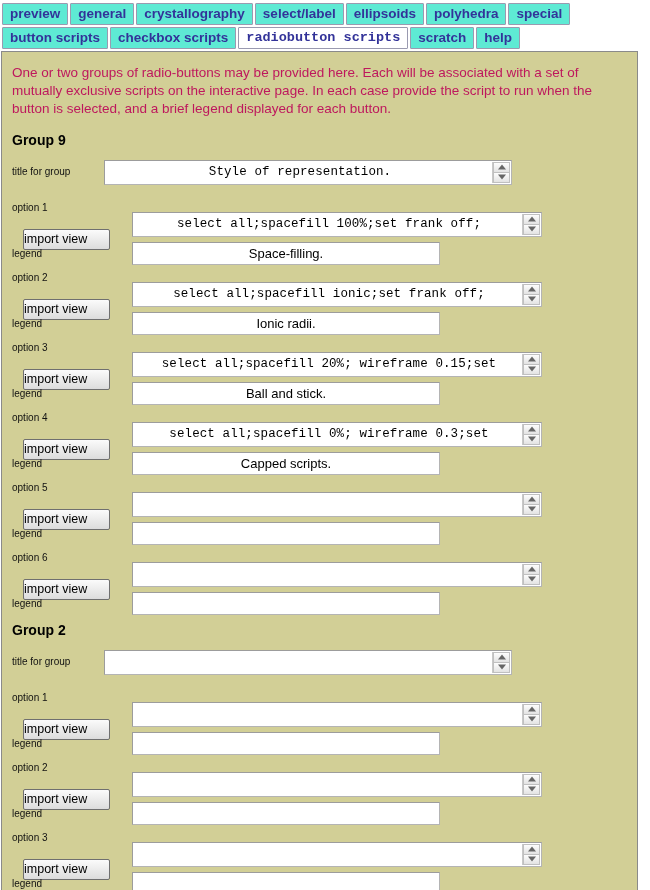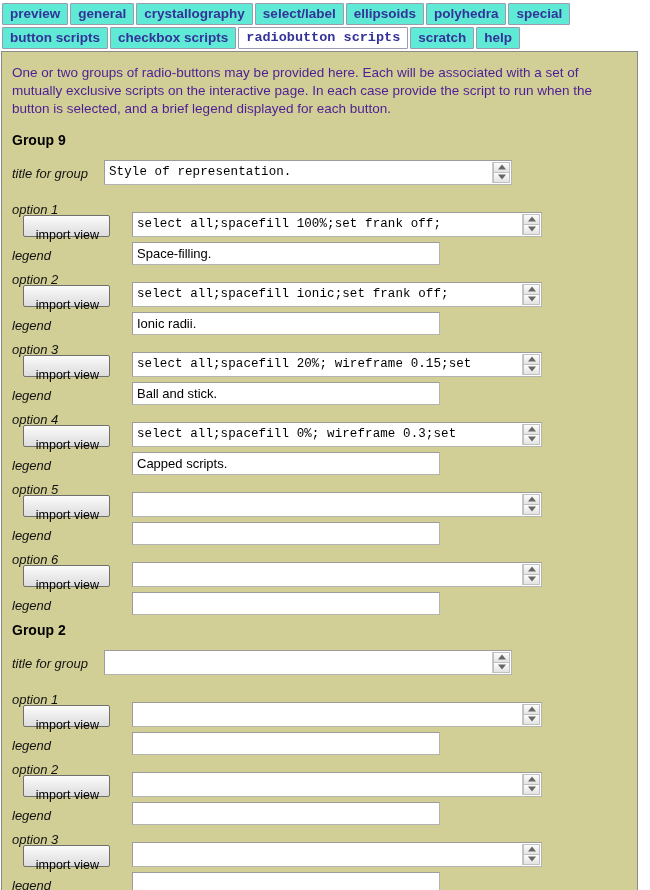--- a/index.html
+++ b/index.html
@@ -55,21 +55,21 @@
     border-bottom: none;
     background: #d2cf96;
     padding: 12px 10px 0 10px;
     height: 843px;
     overflow: hidden;
   }
 
   .intro {
     font-size: 13.5px;
     line-height: 18px;
-    color: #4c1d95;
+    color: #be185d;
     margin: 0 0 14px 0;
     max-width: 616px;
   }
 
   .grouphead {
     font-size: 14px;
     font-weight: bold;
     color: #000000;
     margin: 0 0 12px 0;
   }
@@ -79,62 +79,62 @@
     position: relative;
     height: 30px;
   }
   .row.opt {
     height: 40px;
   }
 
   .lbl {
     position: absolute;
     left: 0;
-    font-size: 13px;
+    font-size: 10px;
     color: #111111;
     white-space: nowrap;
-    font-style: italic;
   }
 
   
   .row.titlerow .lbl { top: 6px; }
 
   
   .row.opt .lbl { top: 0px; }
 
   .importbtn {
     position: absolute;
     left: 11px;
-    top: 13px;
+    top: 27px;
     box-sizing: border-box;
     width: 87px;
     height: 21px;
     background: linear-gradient(#fbfbfb, #dcdcdc);
     border: 1px solid #6f6f6f;
     border-radius: 2px;
     font-family: "Liberation Sans", sans-serif;
     font-size: 12.5px;
     color: #000000;
     line-height: 19px;
-    text-align: right;
+    text-align: left;
     cursor: pointer;
-    padding: 10px;
+    padding: 0;
   }
 
   
   .row.legendrow .lbl { top: 6px; }
 
   
   .field {
     position: absolute;
     box-sizing: border-box;
     background: #ffffff;
     border: 1px solid #b4b4b4;
     border-top-color: #9c9c9c;
     border-left-color: #9c9c9c;
+    text-align: center;
   }
 
   .field .txt {
     position: absolute;
     left: 4px;
     top: 2px;
     right: 20px;
     white-space: nowrap;
     overflow: hidden;
   }

